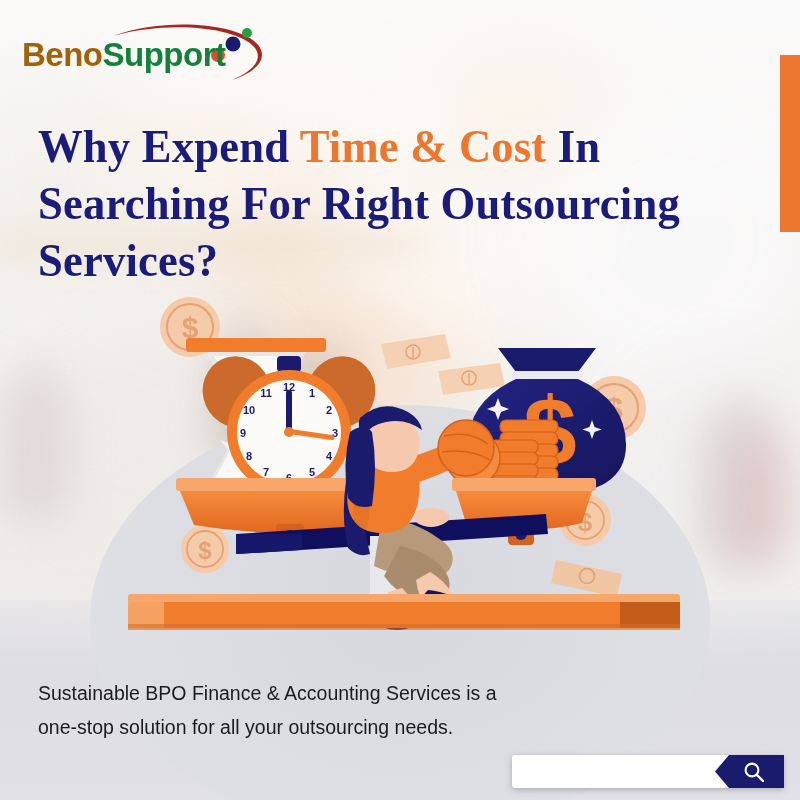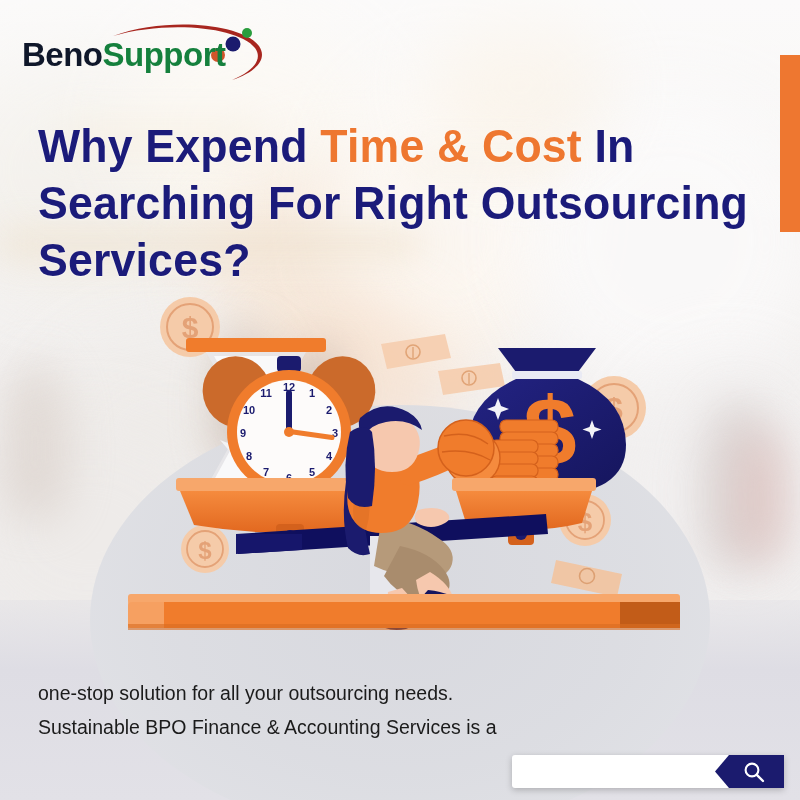--- a/index.html
+++ b/index.html
@@ -67,28 +67,28 @@
     background:#ee7730;
   }
 
   
   .logo{position:absolute;left:18px;top:10px;width:260px;height:80px;}
   .logo-text{
     position:absolute;left:4px;top:26px;
     font-size:33px;font-weight:bold;letter-spacing:-.5px;
     white-space:nowrap;
   }
-  .logo-beno{color:#0f172a;}
+  .logo-beno{color:#a16207;}
   .logo-support{color:#15803d;}
   .logo-svg{position:absolute;left:0;top:0;}
 
   
   .headline{
     position:absolute;left:38px;top:118px;width:720px;
-    font-family:Liberation Sans, sans-serif;
+    font-family:Liberation Serif, serif;
     font-weight:bold;
     font-size:46px;
     line-height:57px;
     letter-spacing:.2px;
     color:#1b1b7a;
     text-shadow:0 1px 2px rgba(255,255,255,.55);
   }
   .hl-line{display:block;white-space:nowrap;transform:scaleX(.97);transform-origin:left center;}
   .hl-accent{color:#ee7730;}
 
@@ -342,22 +342,22 @@
     </g>
   </svg>
 
   <div class="headline">
     <span class="hl-line"><span>Why Expend </span><span class="hl-accent">Time &amp; Cost</span><span> In</span></span>
     <span class="hl-line">Searching For Right Outsourcing</span>
     <span class="hl-line">Services?</span>
   </div>
 
   <div class="tagline">
+    <span class="tg-line">Sustainable BPO Finance &amp; Accounting Services is a</span>
     <span class="tg-line">one-stop solution for all your outsourcing needs.</span>
-    <span class="tg-line">Sustainable BPO Finance &amp; Accounting Services is a</span>
   </div>
 
   <div class="urlbar">
     <div class="urlbar-white"></div>
     <div class="urlbar-btn">
       <svg width="22" height="22" viewBox="0 0 22 22">
         <circle cx="9" cy="9" r="6.4" fill="none" stroke="#ffffff" stroke-width="2.1"></circle>
         <path d="M13.8 13.8 L20 20" stroke="#ffffff" stroke-width="2.4" stroke-linecap="round"></path>
       </svg>
     </div>

